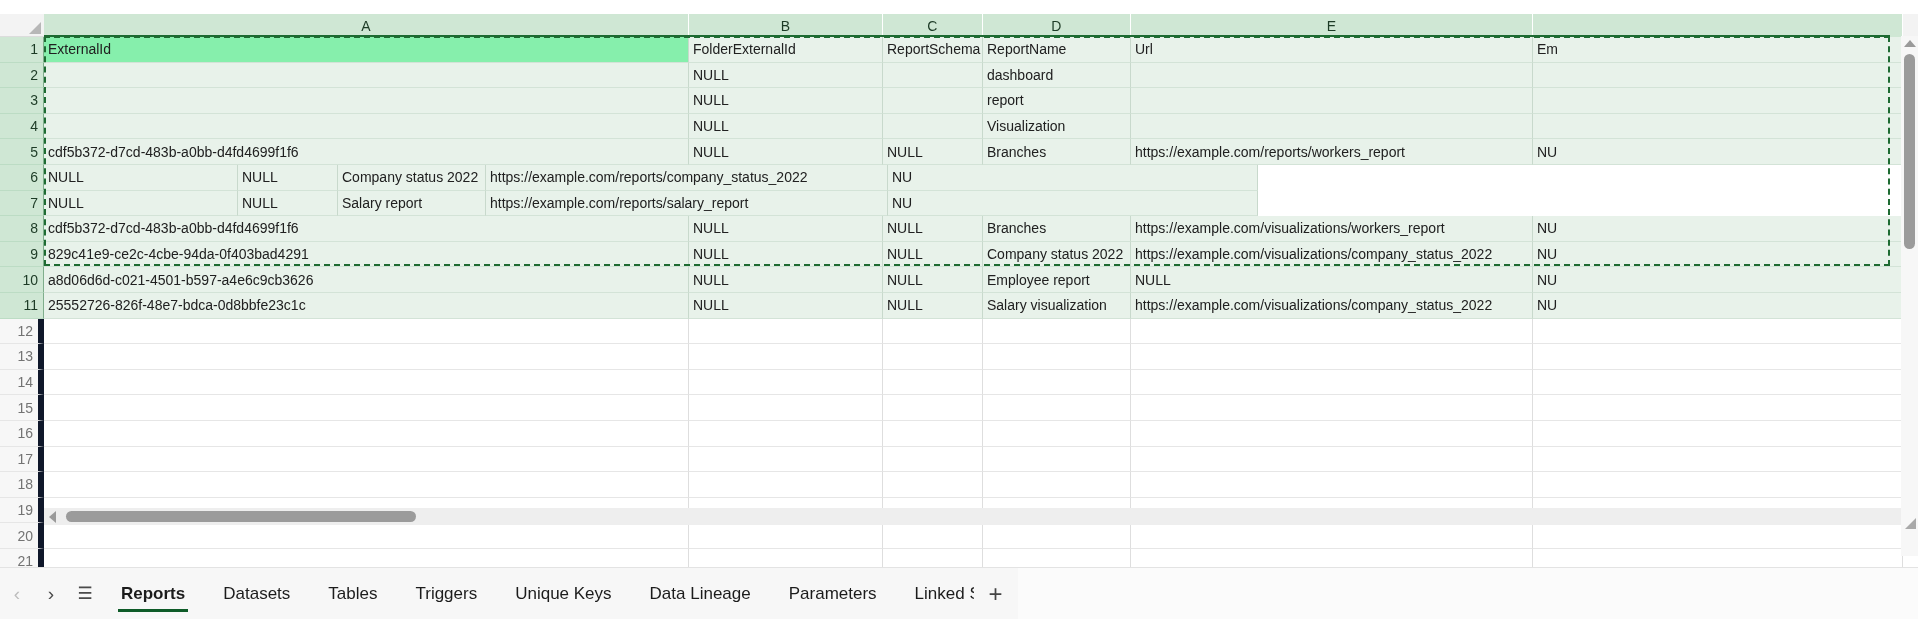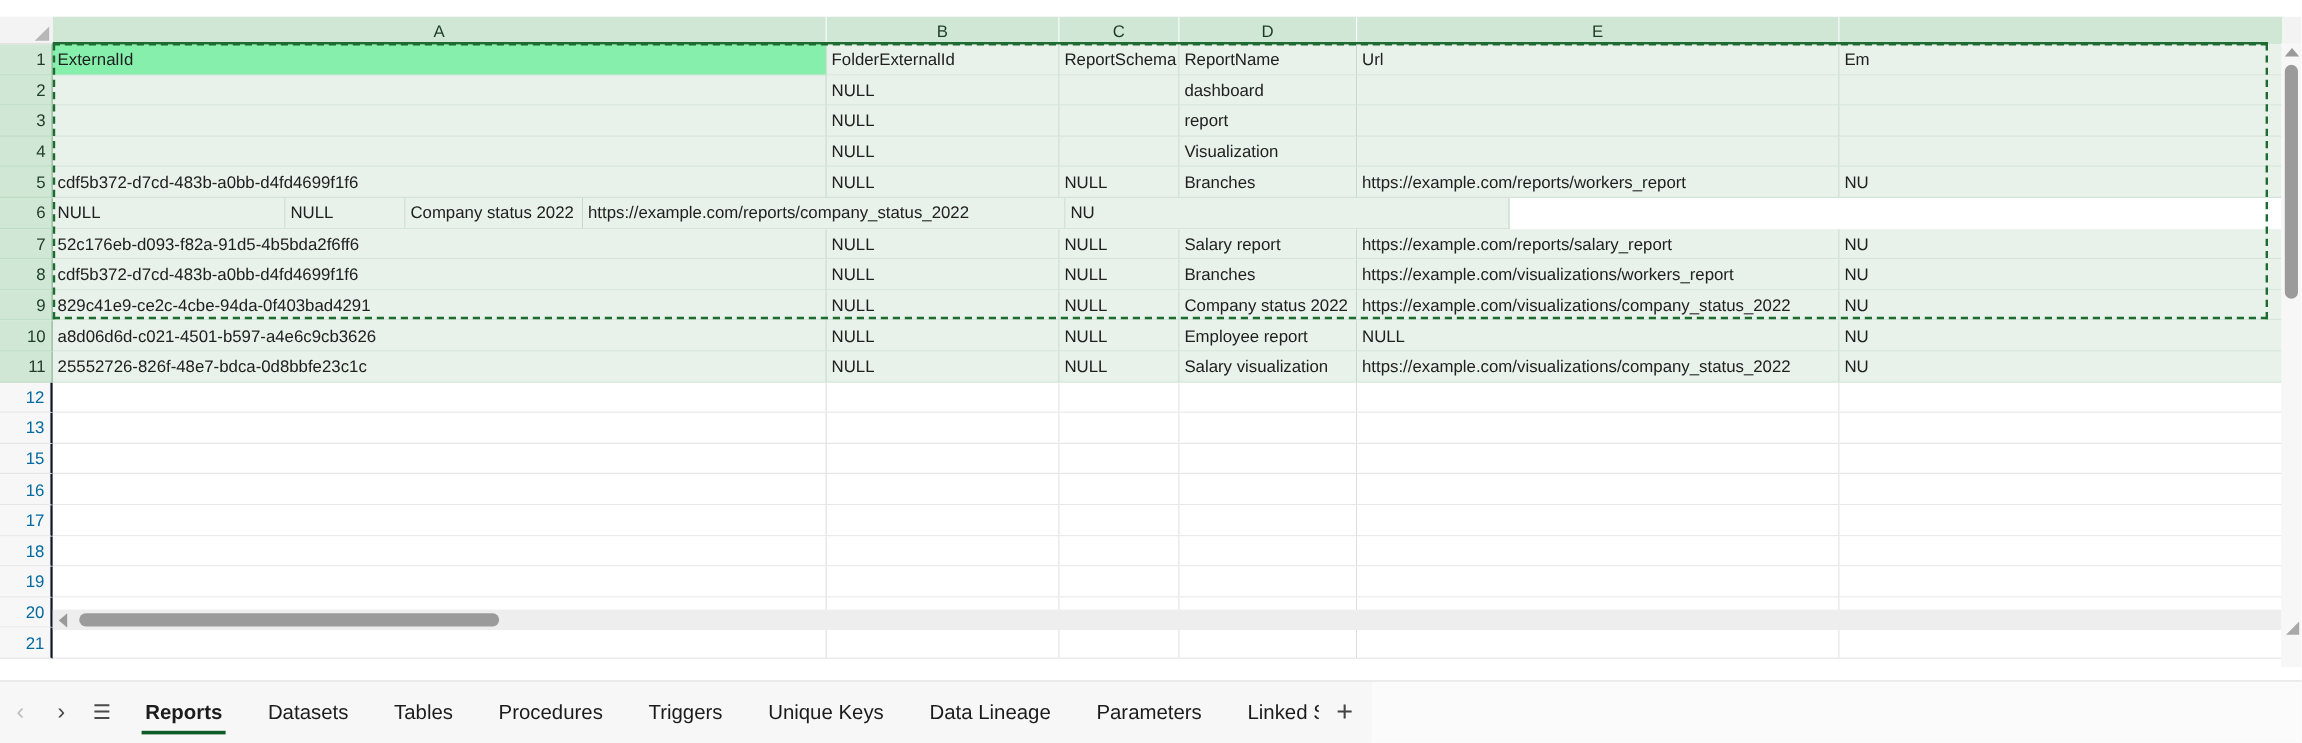--- a/index.html
+++ b/index.html
@@ -54,22 +54,22 @@
   
   .rows {
     position: absolute; left: 0; top: 37px;
     width: 1918px;
   }
   .row { display: flex; height: 25.6px; }
   .rowhdr {
     flex: 0 0 44px; width: 44px;
     background: #f7f7f7;
     border-bottom: 1px solid #e6e6e6;
-    border-right: 2px solid #0f172a;
-    color: #0369a1;
+    border-right: 6px solid #0f172a;
+    color: #737373;
     font-size: 14px;
     display: flex; align-items: center; justify-content: flex-end;
     padding-right: 5px;
   }
   .row.selected .rowhdr {
     background: #cfe7d4;
     border-bottom: 1px solid #bcdcc4;
     border-right: 1px solid #7fae8c;
     color: #1d3b26;
   }
@@ -272,21 +272,20 @@
         <div class="row selected">
           <div class="rowhdr">6</div>
           <div class="cell w-b">NULL</div>
           <div class="cell w-c">NULL</div>
           <div class="cell w-d">Company status 2022</div>
           <div class="cell w-e">https://example.com/reports/company_status_2022</div>
           <div class="cell w-f">NU</div>
         </div>
         <div class="row selected">
           <div class="rowhdr">7</div>
-          <div class="cell w-a">52c176eb-d093-f82a-91d5-4b5bda2f6ff6</div>
           <div class="cell w-b">NULL</div>
           <div class="cell w-c">NULL</div>
           <div class="cell w-d">Salary report</div>
           <div class="cell w-e">https://example.com/reports/salary_report</div>
           <div class="cell w-f">NU</div>
         </div>
         <div class="row selected">
           <div class="rowhdr">8</div>
           <div class="cell w-a">cdf5b372-d7cd-483b-a0bb-d4fd4699f1f6</div>
           <div class="cell w-b">NULL</div>
@@ -326,20 +325,29 @@
           <div class="rowhdr">12</div>
           <div class="cell w-a"></div>
           <div class="cell w-b"></div>
           <div class="cell w-c"></div>
           <div class="cell w-d"></div>
           <div class="cell w-e"></div>
           <div class="cell w-f"></div>
         </div>
         <div class="row">
           <div class="rowhdr">13</div>
+          <div class="cell w-a"></div>
+          <div class="cell w-b"></div>
+          <div class="cell w-c"></div>
+          <div class="cell w-d"></div>
+          <div class="cell w-e"></div>
+          <div class="cell w-f"></div>
+        </div>
+        <div class="row">
+          <div class="rowhdr">14</div>
           <div class="cell w-a"></div>
           <div class="cell w-b"></div>
           <div class="cell w-c"></div>
           <div class="cell w-d"></div>
           <div class="cell w-e"></div>
           <div class="cell w-f"></div>
         </div>
         <div class="row">
           <div class="rowhdr">15</div>
           <div class="cell w-a"></div>
@@ -422,21 +430,20 @@
   </div>
 
   <div class="tabbar">
     <div class="navbtn disabled">‹</div>
     <div class="navbtn">›</div>
     <div class="navbtn ham">☰</div>
     <div id="tabs" style="display:flex;align-items:center;text-align:center;">
         <div class="tab active">Reports</div>
         <div class="tab">Datasets</div>
         <div class="tab">Tables</div>
-        <div class="tab">Procedures</div>
         <div class="tab">Triggers</div>
         <div class="tab">Unique Keys</div>
         <div class="tab">Data Lineage</div>
         <div class="tab">Parameters</div>
         <div class="tab truncated">Linked Sources</div>
       </div>
     <div class="addtab">+</div>
     <div class="tabs-fill"></div>
   </div>
 

